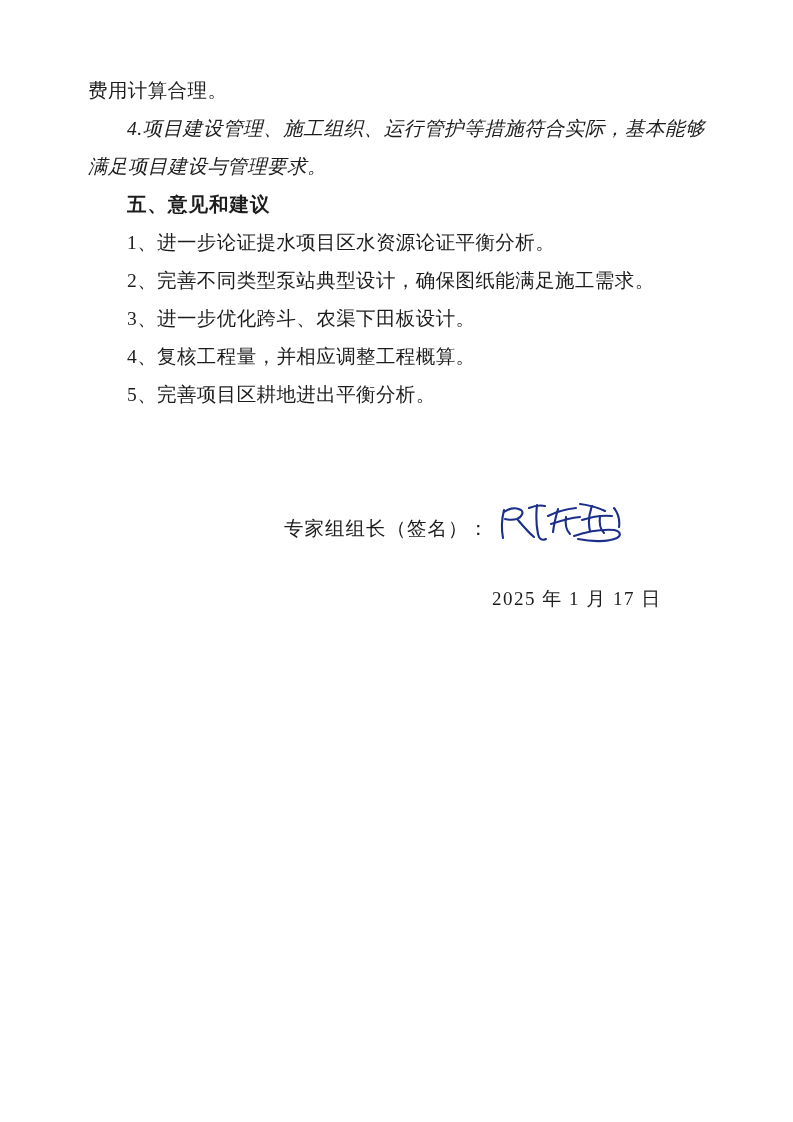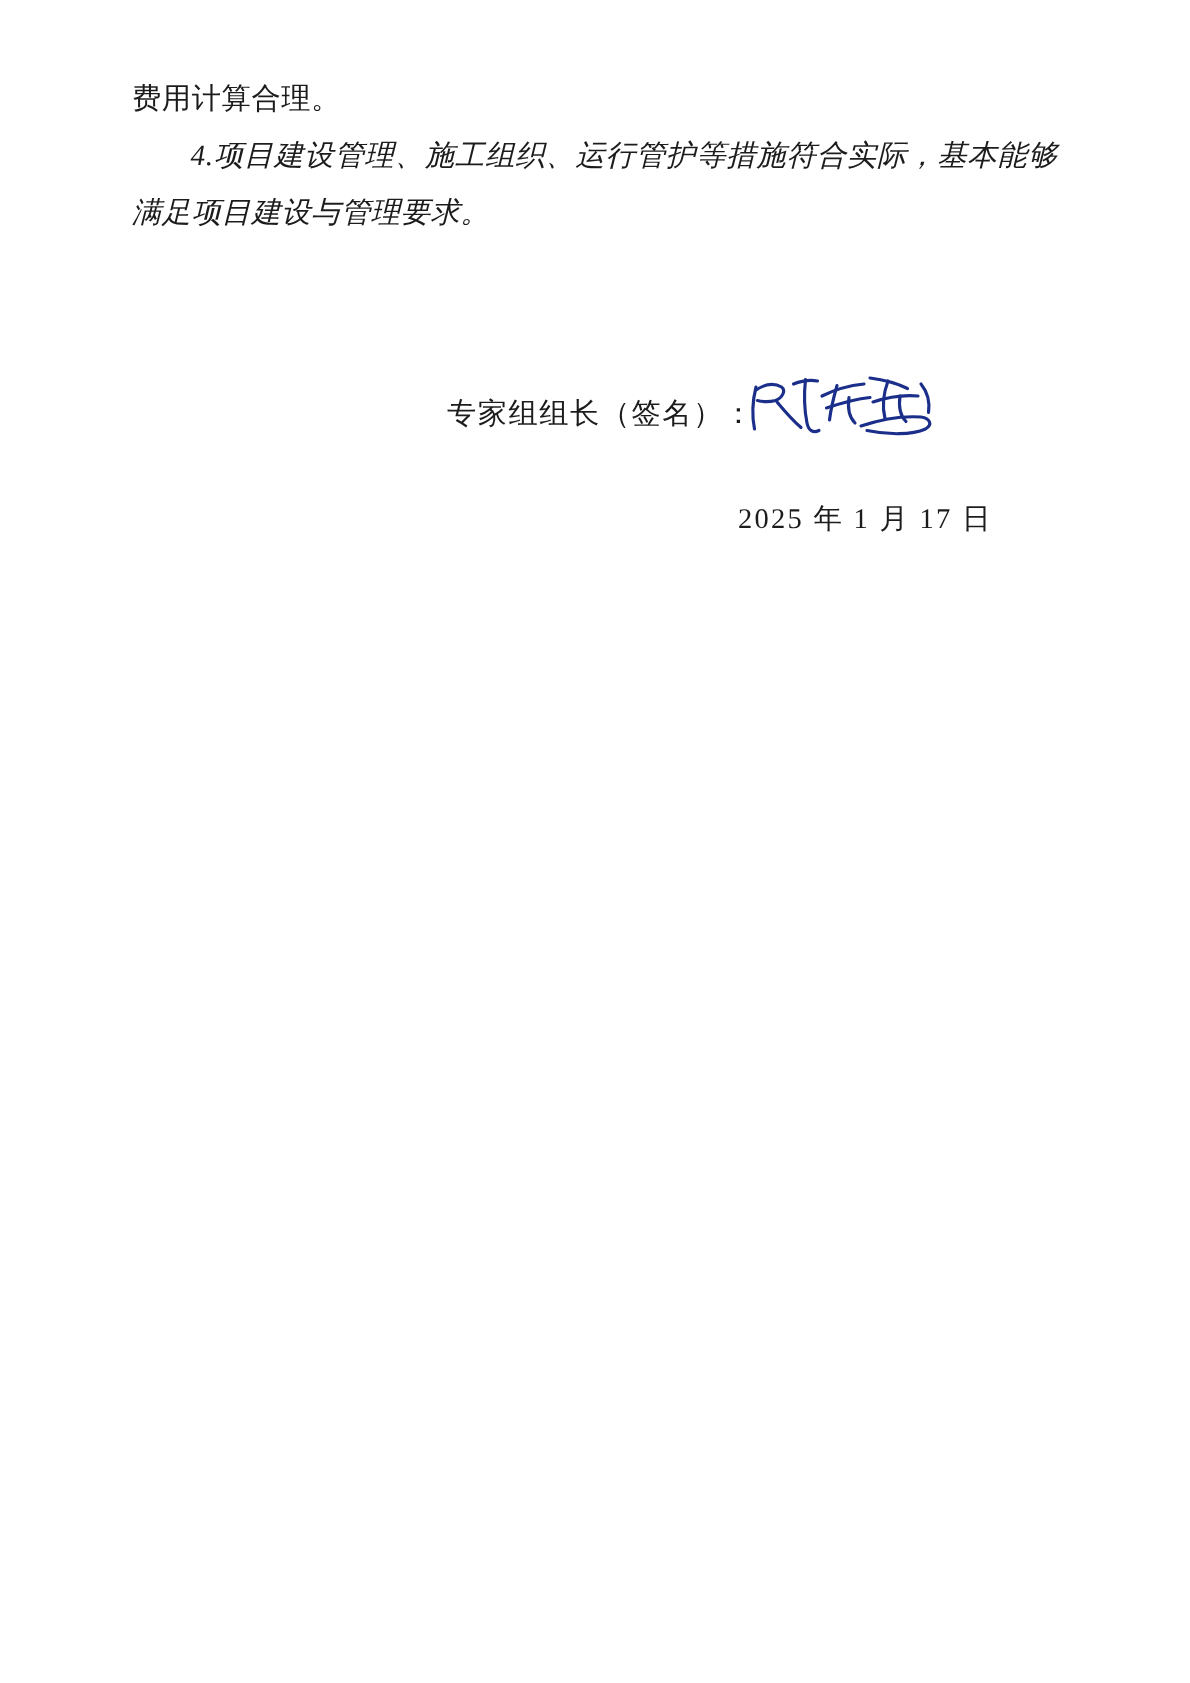--- a/index.html
+++ b/index.html
@@ -12,21 +12,21 @@
     background: #ffffff;
     font-family: "Liberation Serif", "DejaVu Serif", serif;
     color: #1a1a1a;
     overflow: hidden;
   }
   .page {
     position: relative;
     width: 793px;
     height: 1122px;
     box-sizing: border-box;
-    padding: 48px 88px 0 88px;
+    padding: 72px 88px 0 88px;
   }
   .doc-body {
     font-size: 19.5px;
     line-height: 1.95;
     letter-spacing: 0.4px;
     text-align: justify;
     color: #1c1c1c;
   }
   .para {
     margin: 0;
@@ -57,21 +57,20 @@
     position: relative;
     height: 120px;
   }
   .sign-line {
     position: absolute;
     left: 196px;
     top: 0;
     font-size: 19.5px;
     letter-spacing: 1px;
     white-space: nowrap;
-    margin-left: 14px;
   }
   .signature-mark {
     position: absolute;
     left: 408px;
     top: -14px;
     width: 130px;
     height: 56px;
     pointer-events: none;
   }
   .date-line {
@@ -85,21 +84,29 @@
 </style>
 </head>
 <body>
 
 <div class="page">
   <div class="doc-body">
 
     <p class="para">费用计算合理。</p>
     <p class="para indent">4.项目建设管理、施工组织、运行管护等措施符合实际，基本能够满足项目建设与管理要求。</p>
 
+    <p class="heading">五、意见和建议</p>
 
+    <ul class="list">
+      <li class="list-item">1、进一步论证提水项目区水资源论证平衡分析。</li>
+      <li class="list-item">2、完善不同类型泵站典型设计，确保图纸能满足施工需求。</li>
+      <li class="list-item">3、进一步优化跨斗、农渠下田板设计。</li>
+      <li class="list-item">4、复核工程量，并相应调整工程概算。</li>
+      <li class="list-item">5、完善项目区耕地进出平衡分析。</li>
+    </ul>
 
     <div class="signature-block">
       <span class="sign-line">专家组组长（签名）：</span>
 
       <svg class="signature-mark" viewBox="0 0 130 56">
         <g fill="none" stroke="#1b2f8a" stroke-width="2.1" stroke-linecap="round" stroke-linejoin="round">
           <path d="M8 14 C 6 22, 5 32, 7 42"></path>
           <path d="M8 16 C 14 12, 20 11, 25 14 C 28 16, 26 21, 21 23 C 17 24, 13 24, 9 23"></path>
           <path d="M22 24 C 27 30, 32 36, 38 41"></path>
           <path d="M33 12 C 38 10, 44 9, 49 10"></path>

